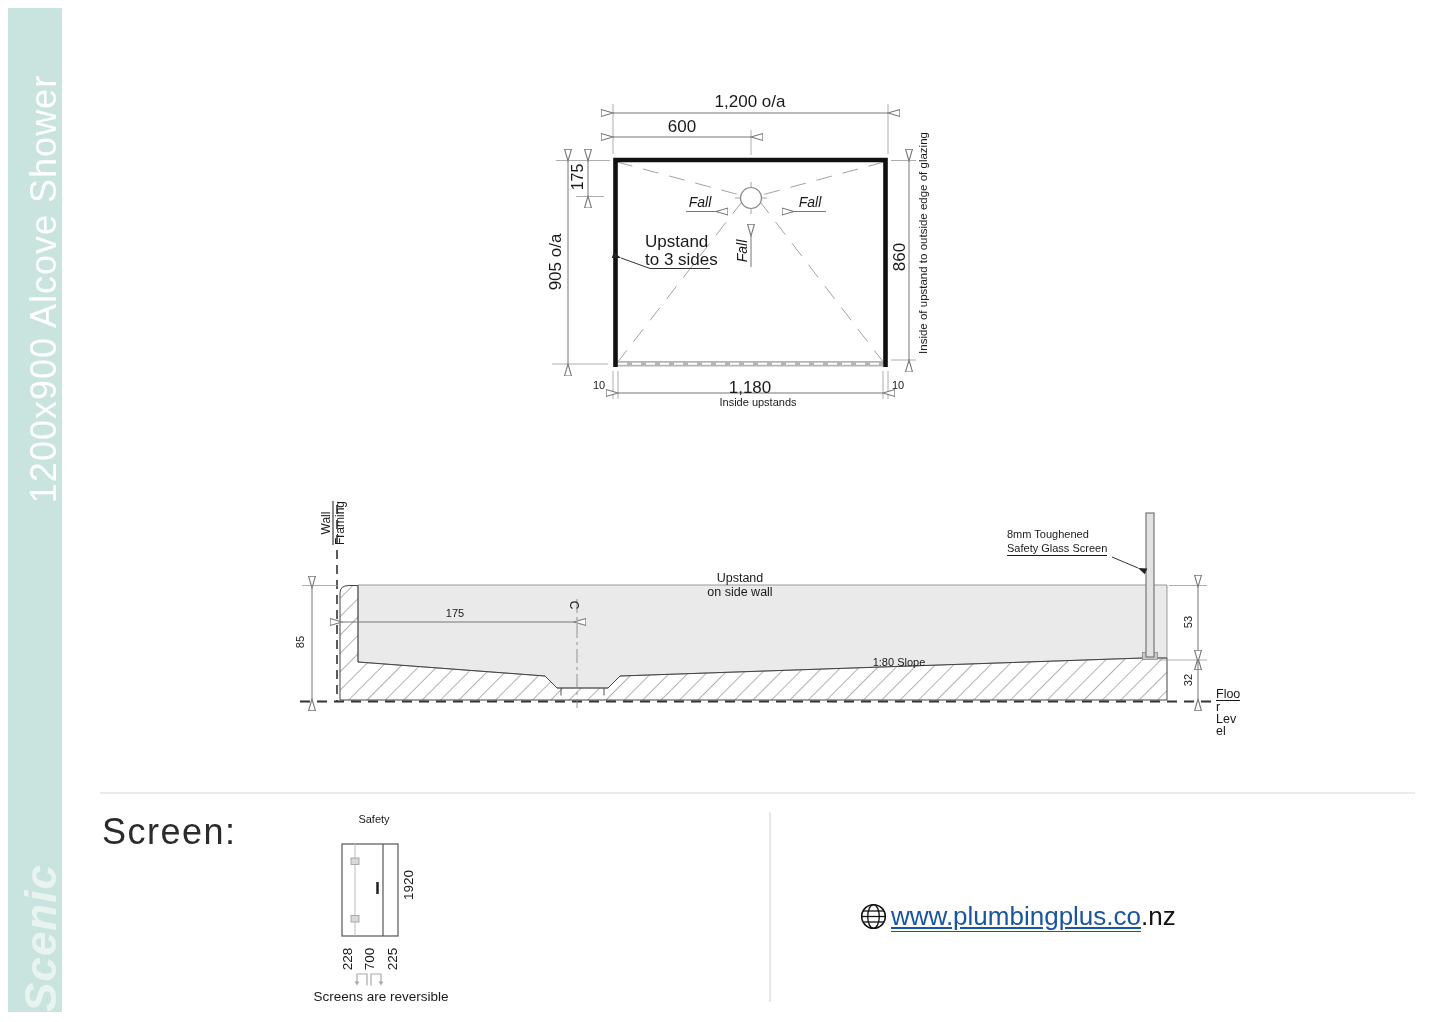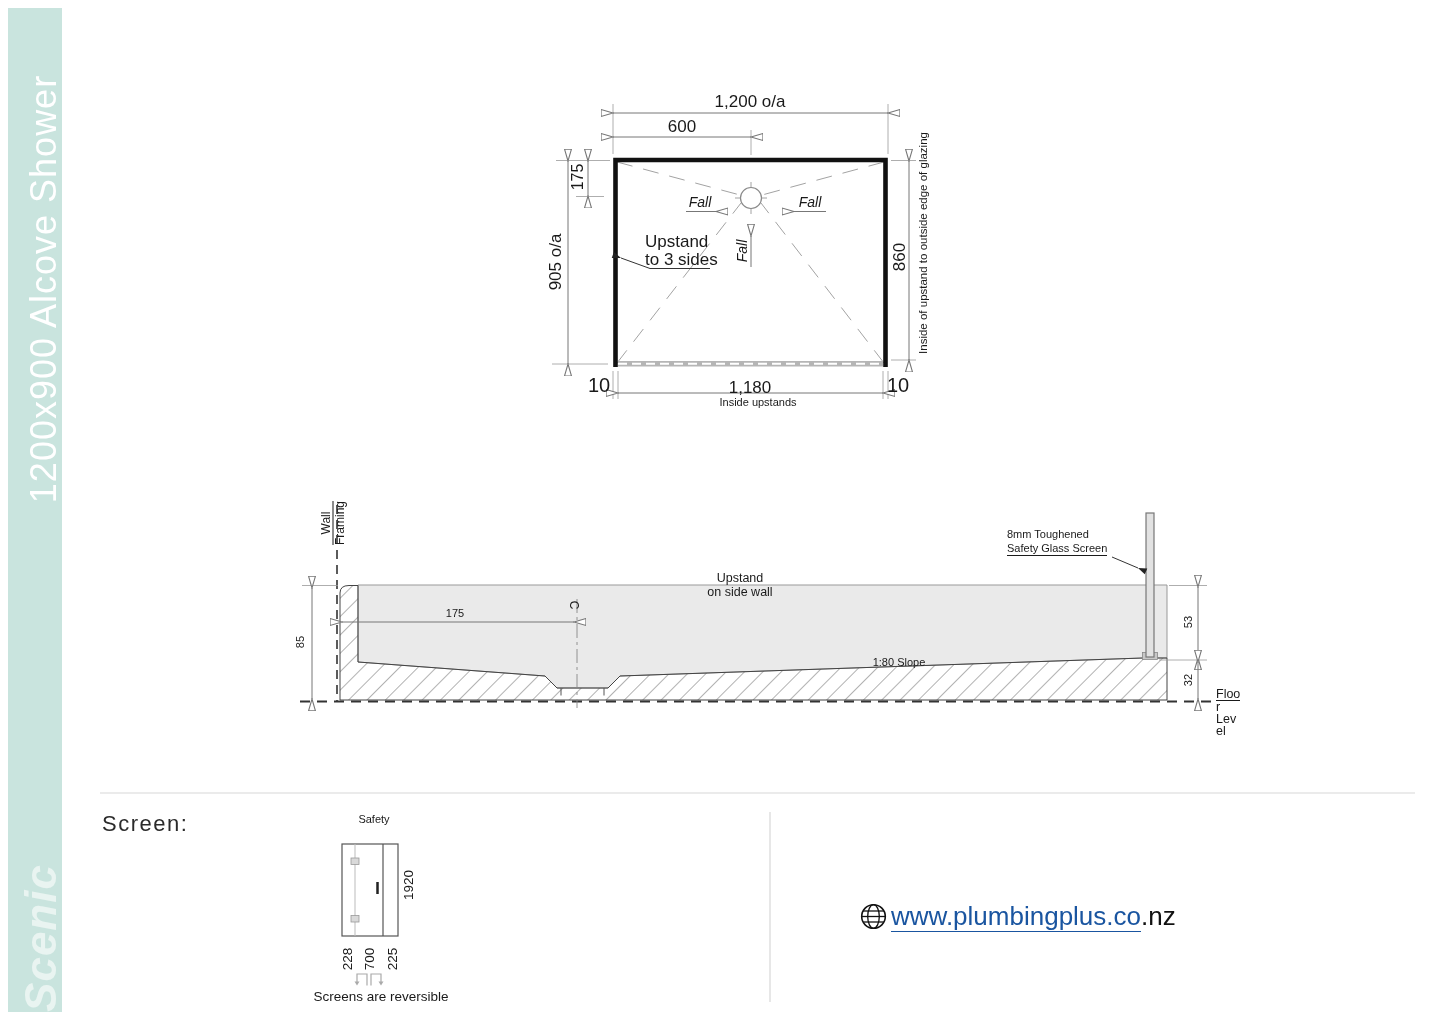--- a/index.html
+++ b/index.html
@@ -6,36 +6,36 @@
   #canvas{position:relative;width:1445px;height:1022px;background:#fff;overflow:hidden;
           font-family:"Liberation Sans",sans-serif;color:#1a1a1a;}
   svg.linework{position:absolute;left:0;top:0;}
   .lbl{position:absolute;white-space:nowrap;color:#1a1a1a;font-family:"Liberation Sans",sans-serif;}
   .ctr{transform:translate(-50%,-50%);}
   .rot{transform:translate(-50%,-50%) rotate(-90deg);}
   .rot90{transform:translate(-50%,-50%) rotate(90deg);}
   .it{font-style:italic;}
   .fs11{font-size:11.5px;} .fs12{font-size:12px;} .fs125{font-size:12.5px;}
   .fs13{font-size:11px;} .fs135{font-size:13.5px;} .fs14{font-size:14px;}
-  .fs15{font-size:20px;text-align:right;} .fs16{font-size:16px;} .fs17{font-size:17px;}
+  .fs15{font-size:11px;text-align:right;} .fs16{font-size:16px;} .fs17{font-size:17px;}
   .fs19{font-size:19.5px;}
   .sidebar{position:absolute;left:8px;top:8px;width:54px;height:1004px;background:#c9e4de;}
   .side-title{position:absolute;left:36px;top:281px;transform:translate(-50%,-50%) rotate(-90deg);
               color:#ffffff;font-size:36px;font-weight:300;letter-spacing:1px;white-space:nowrap;}
   .side-brand{position:absolute;left:33px;top:930px;transform:translate(-50%,-50%) rotate(-90deg);
               color:#e9f4f1;font-size:44px;font-weight:bold;font-style:italic;letter-spacing:1px;white-space:nowrap;}
   .two-line{line-height:18px;}
   .ul{text-decoration:none;border-bottom:1px solid #1a1a1a;}
   .blk{display:block;}
   .upwall{text-align:center;line-height:13.5px;}
   .wallfrm{text-align:center;line-height:13px;}
   .floorlbl{line-height:12px;}
-  .screen-h{font-size:22px;font-weight:300;letter-spacing:1.5px;color:#2b2b2b;}
+  .screen-h{font-size:36px;font-weight:300;letter-spacing:1.5px;color:#2b2b2b;}
   a.weblink{position:absolute;left:891px;top:901px;font-size:26px;text-decoration:none;white-space:nowrap;}
-  a.weblink .main{color:#1a55a0;border-bottom:1.8px solid #1a55a0;}
+  a.weblink .main{color:#1a55a0;border-bottom:1.8px solid #1a55a0;text-decoration:underline;}
   a.weblink .tld{color:#111111;}
   .info-line{left:860px;top:870px;font-size:25px;color:#111;}
 </style>
 </head>
 <body>
 
 <div id="canvas">
 
   <div class="sidebar">
     <div class="side-title">1200x900 Alcove Shower</div>

